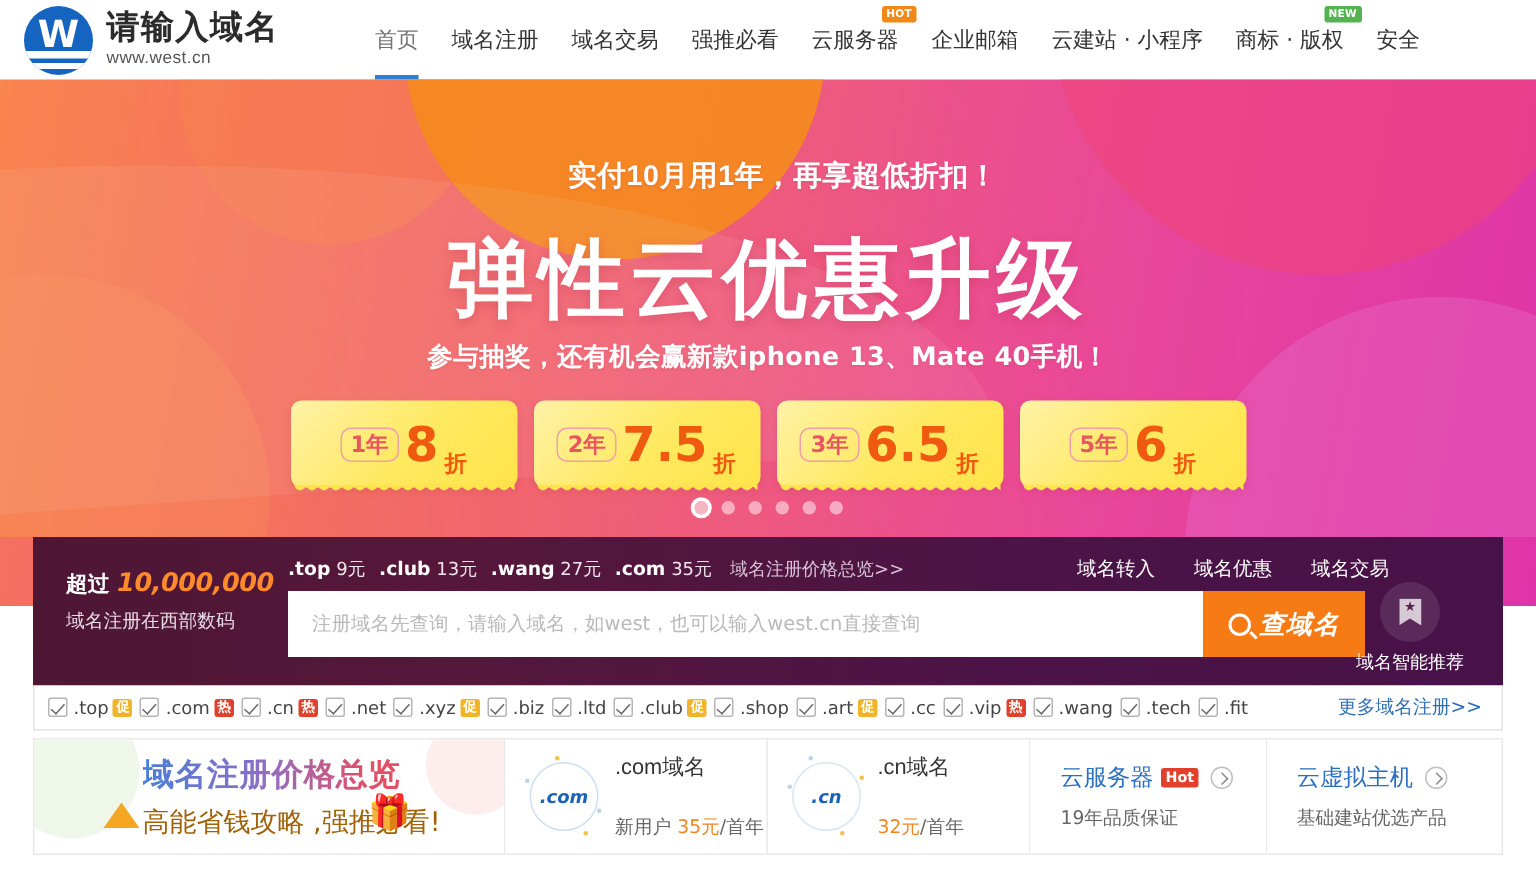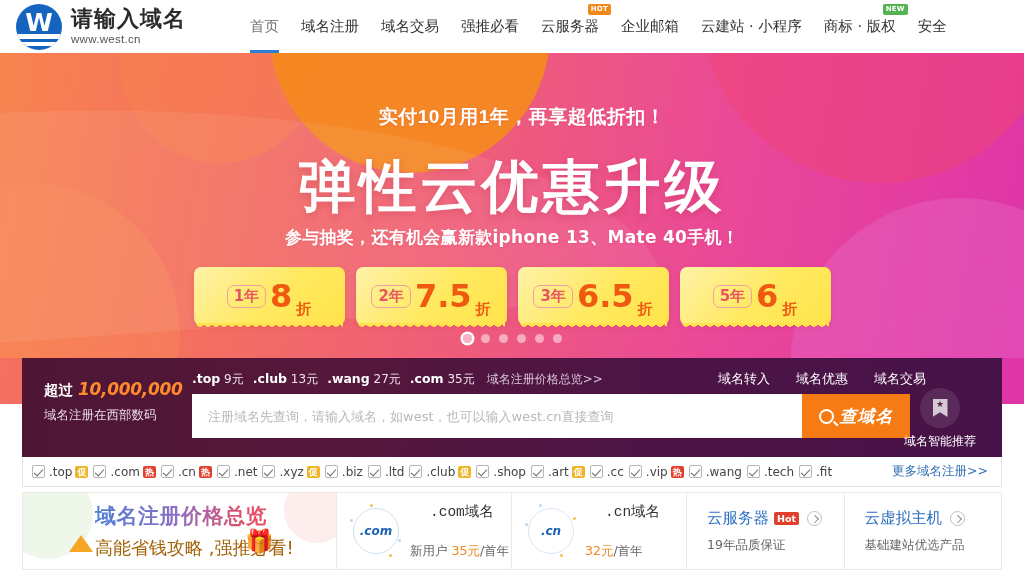--- a/index.html
+++ b/index.html
@@ -322,22 +322,21 @@
   .dom-badge .bt {
     font-size:12px; font-weight:bold; color:#1d63b5; font-style:italic;
     font-family:"DejaVu Sans","Liberation Sans",sans-serif;
   }
   .dom-badge .sp {
     position:absolute; width:3px; height:3px; border-radius:50%; background:#b9d4ee;
   }
   .dom-info { margin-left:11px; }
   .dom-t {
     font-size:14.5px; color:#333;
-    font-family:Liberation Mono, monospace;
-    margin-left:20px;
+    font-family:Liberation Sans, sans-serif;
   }
   .dom-p {
     margin-top:22px; font-size:12.5px; color:#666;
     font-family:"DejaVu Sans","Liberation Sans",sans-serif;
   }
   .dom-p em { color:#f08722; font-style:normal; }
 
   .card-prod { width:157.5px; padding-left:20px; }
   .pr-head { display:flex; align-items:center; gap:5px; }
   .pr-t {

